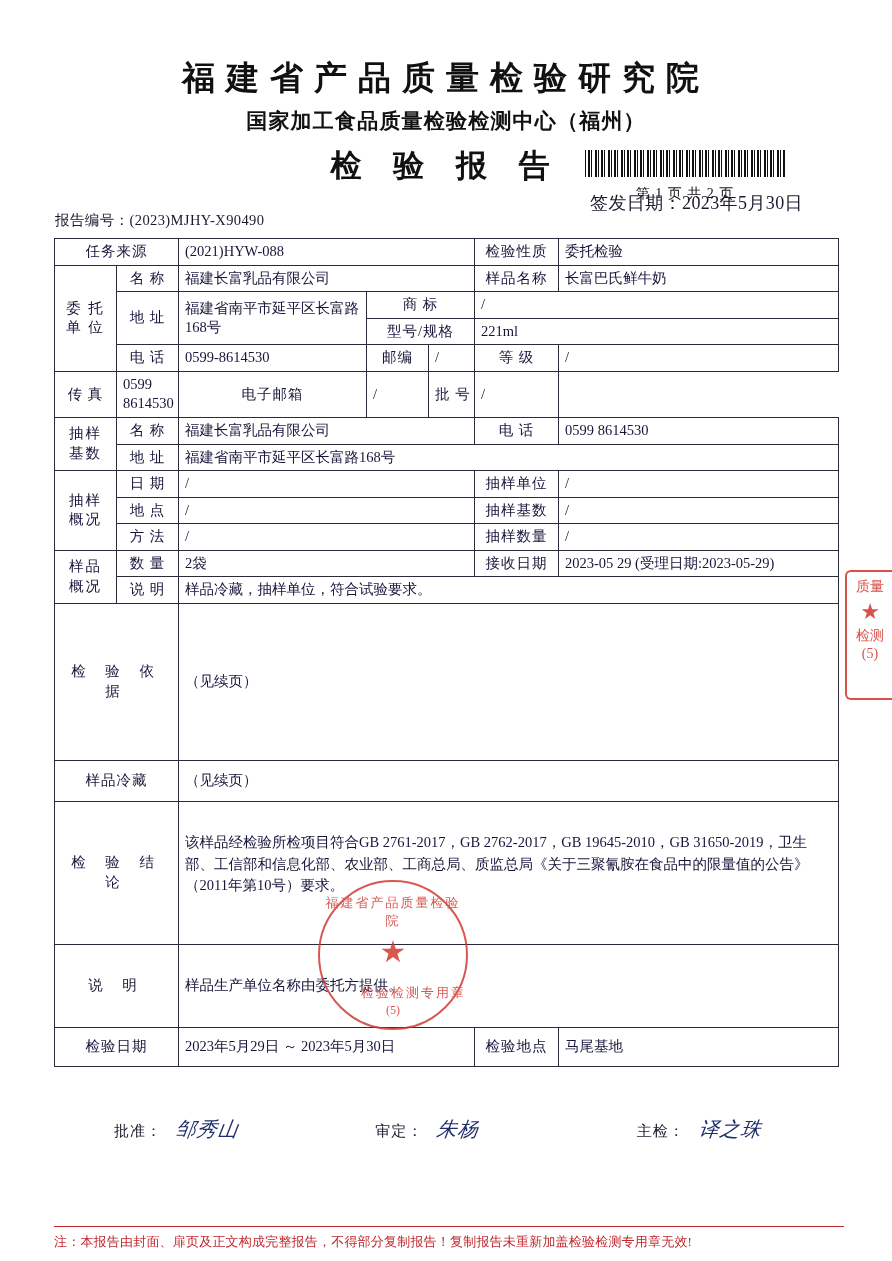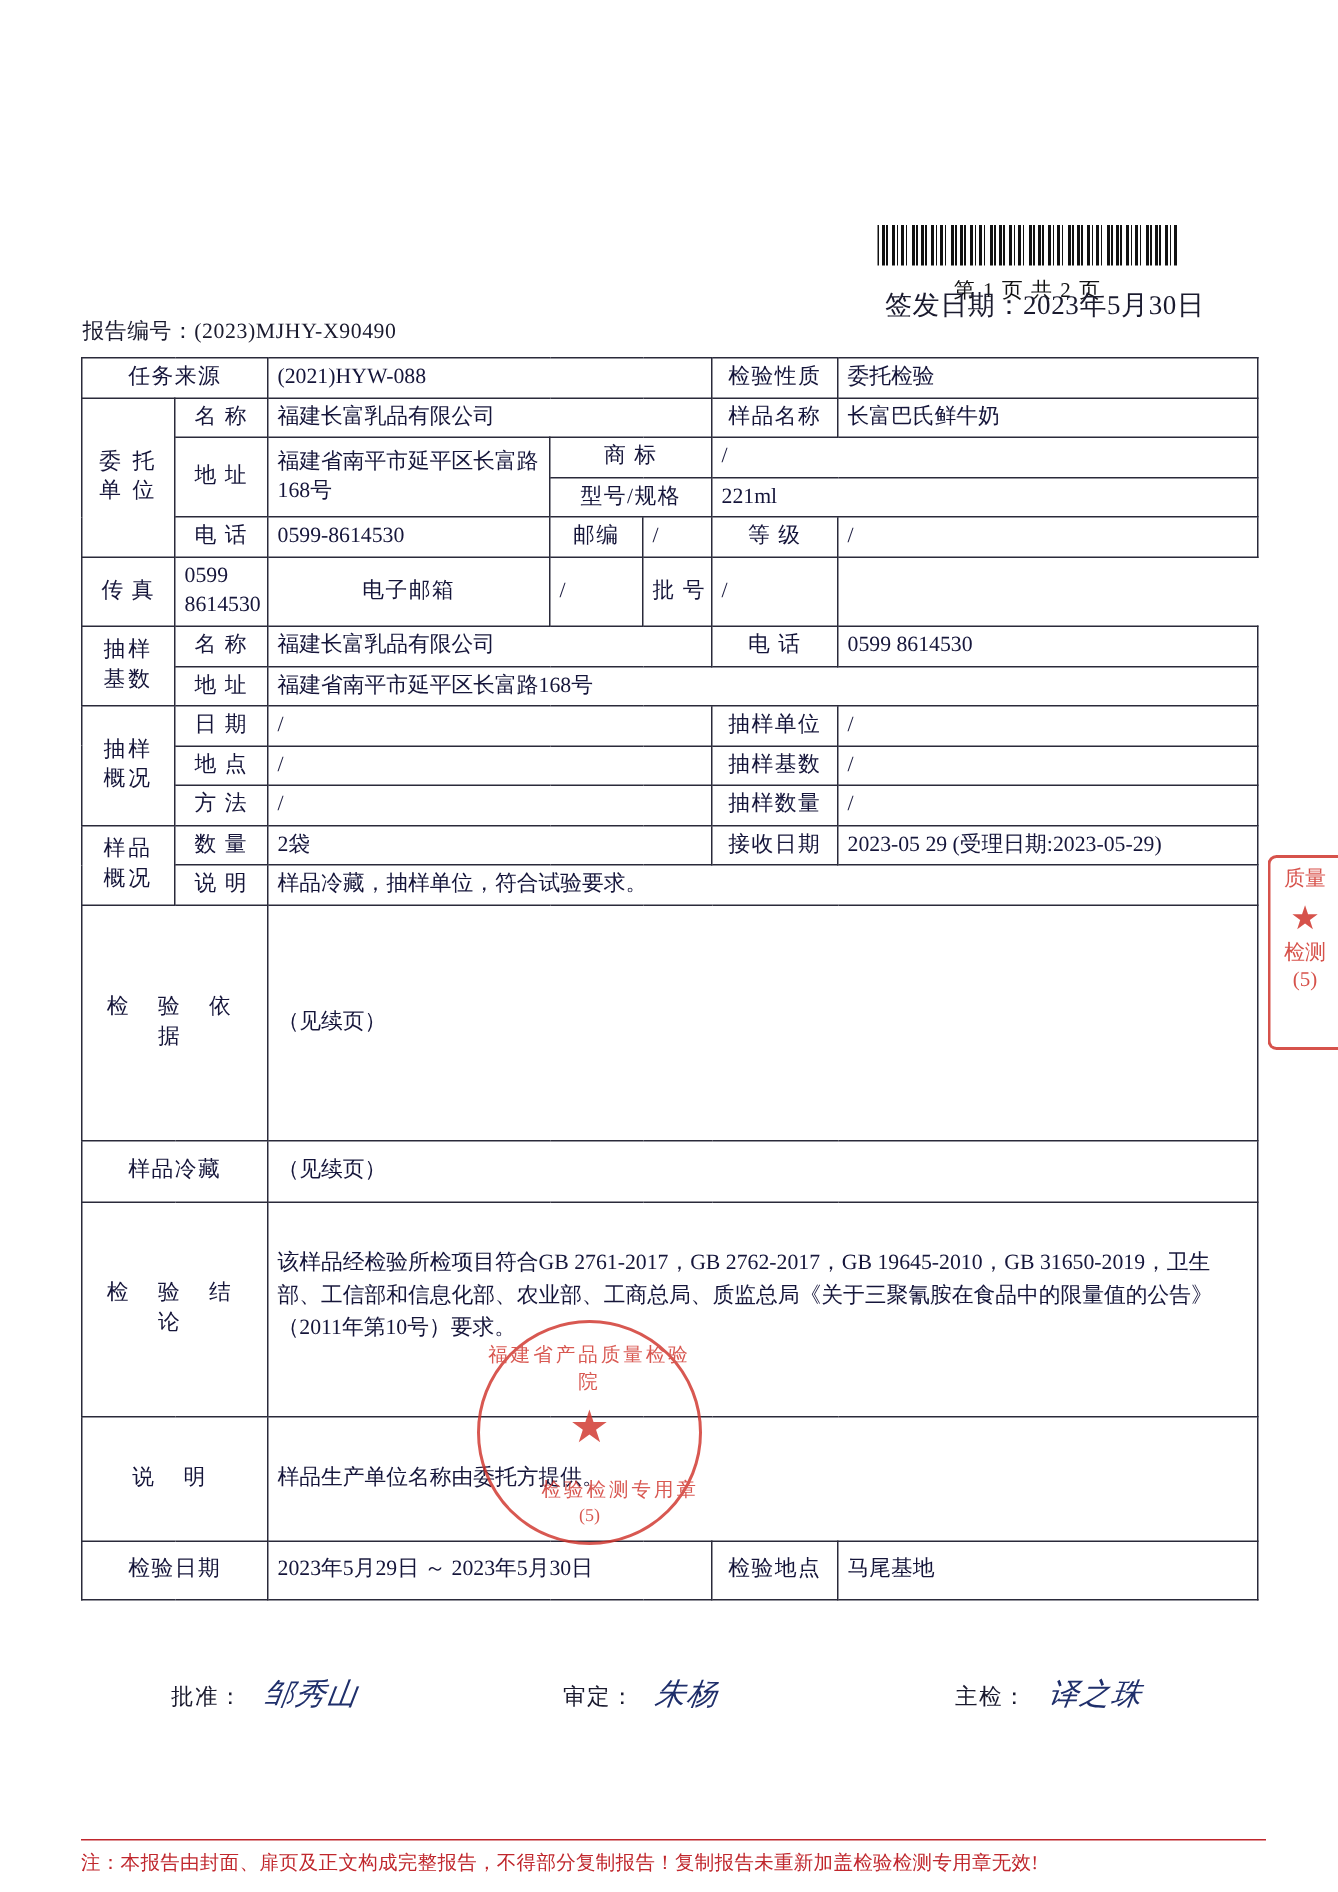--- a/index.html
+++ b/index.html
@@ -237,20 +237,25 @@
     font-size: 22px;
     display: block;
     margin: 2px 0;
   }
 </style>
 </head>
 <body>
 
 <div class="page">
 
+  <div class="hdr">
+    <div class="hdr-title1">福建省产品质量检验研究院</div>
+    <div class="hdr-title2">国家加工食品质量检验检测中心（福州）</div>
+    <div class="hdr-title3">检 验 报 告</div>
+  </div>
 
   <div class="barcode-wrap">
     <div class="barcode"></div>
     <div class="pageinfo">第 1 页  共 2 页</div>
   </div>
 
   <div class="report-no">报告编号：(2023)MJHY-X90490</div>
   <div class="issue-date">签发日期：2023年5月30日</div>
 
   <table class="main">

